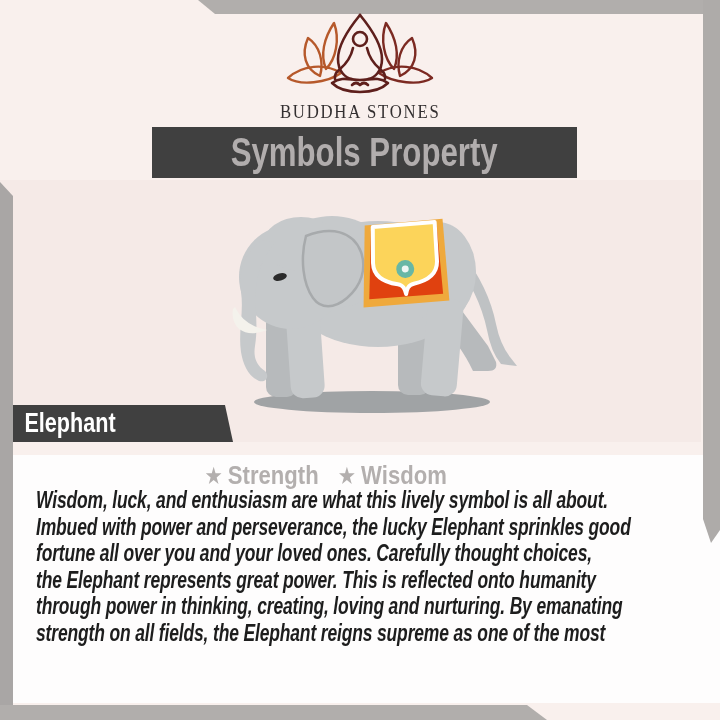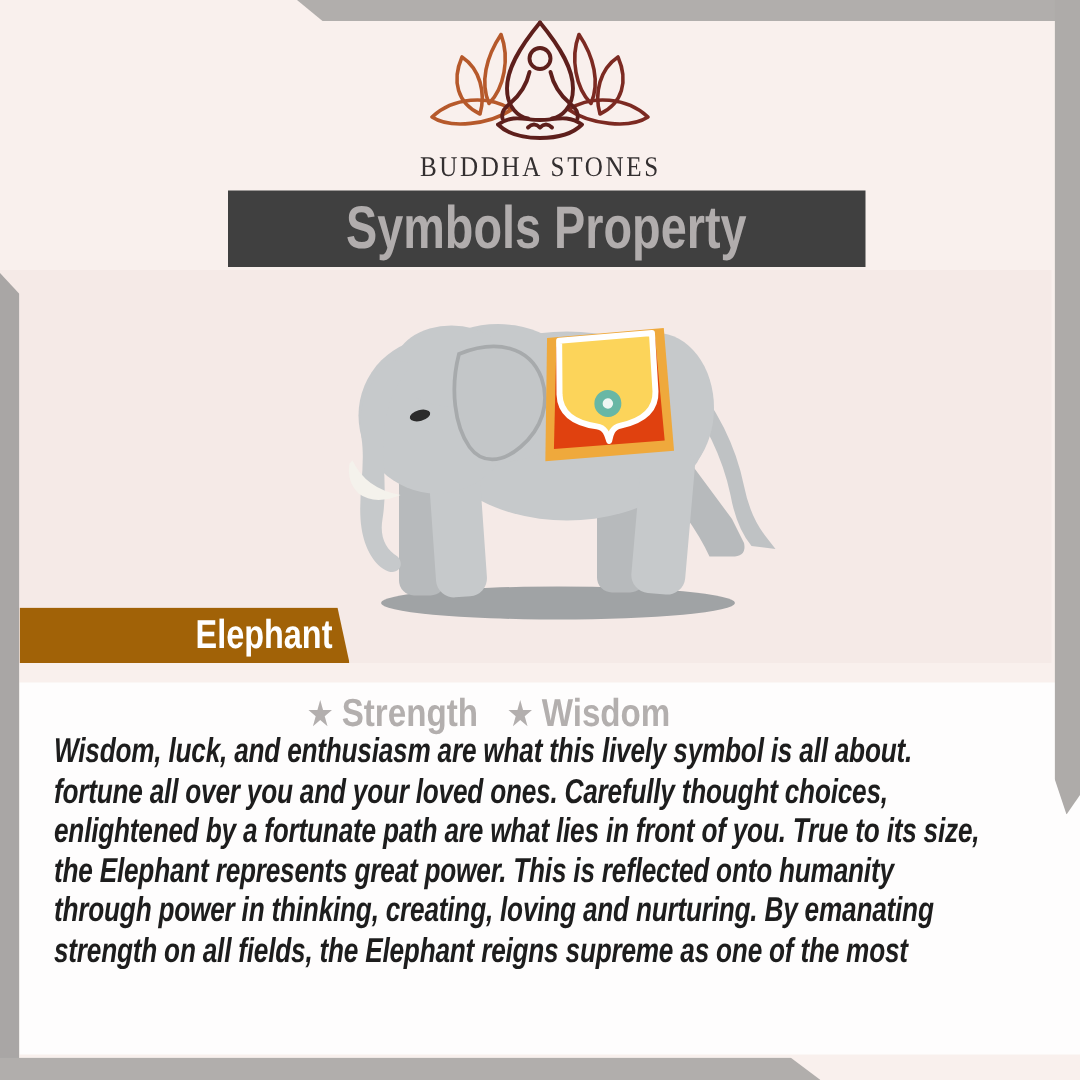--- a/index.html
+++ b/index.html
@@ -27,23 +27,23 @@
     font-family:"Liberation Serif","DejaVu Serif",serif;
     font-size:19px;letter-spacing:2px;color:#332f30;}
   .brand-name .cond{transform:scaleX(.88);}
   
   .title-banner{position:absolute;left:152px;top:127px;width:425px;height:51px;
     background:#404040;text-align:center;line-height:51px;}
   .title-banner .cond{font-size:40px;font-weight:bold;color:#b1adad;}
   
   .cond{display:inline-block;white-space:nowrap;transform:scaleX(.78);transform-origin:center center;}
   
-  .figure-label{position:absolute;left:13px;top:405px;width:220px;height:37px;background:#a16207;
+  .figure-label{position:absolute;left:13px;top:405px;width:220px;height:37px;background:#404040;
     clip-path:polygon(0 0,212px 0,220px 37px,0 37px);
-    text-align:right;line-height:37px;}
+    text-align:left;line-height:37px;}
   .figure-label .cond{font-size:27px;font-weight:bold;color:#fff;transform:scaleX(.8);}
   
   .props{position:absolute;left:0;top:461px;width:652px;text-align:center;line-height:28px;}
   .props .cond{transform:scaleX(.85);}
   .prop{display:inline-block;margin:0 9px;color:#b3afae;font-weight:bold;font-size:26px;}
   .prop .star{font-size:24px;margin-right:6px;}
   
   .desc{position:absolute;left:36px;top:487px;width:680px;}
   .desc-line{height:26.6px;line-height:26.6px;font-style:italic;}
   .desc-line .cond{font-size:23px;font-weight:bold;color:#1d1d1d;letter-spacing:-.2px;
@@ -147,20 +147,20 @@
         <span class="star">★</span><span>Strength</span>
       </span>
       <span class="prop">
         <span class="star">★</span><span>Wisdom</span>
       </span>
     </span>
   </div>
 
   <div class="desc">
     <div class="desc-line"><span class="cond">Wisdom, luck, and enthusiasm are what this lively symbol is all about.</span></div>
+    <div class="desc-line"><span class="cond">Imbued with power and perseverance, the lucky Elephant sprinkles good</span></div>
     <div class="desc-line"><span class="cond">fortune all over you and your loved ones. Carefully thought choices,</span></div>
-    <div class="desc-line"><span class="cond">enlightened by a fortunate path are what lies in front of you. True to its size,</span></div>
     <div class="desc-line"><span class="cond">the Elephant represents great power. This is reflected onto humanity</span></div>
     <div class="desc-line"><span class="cond">through power in thinking, creating, loving and nurturing. By emanating</span></div>
     <div class="desc-line"><span class="cond">strength on all fields, the Elephant reigns supreme as one of the most</span></div>
   </div>
 
 </div>
 
 </body></html>

